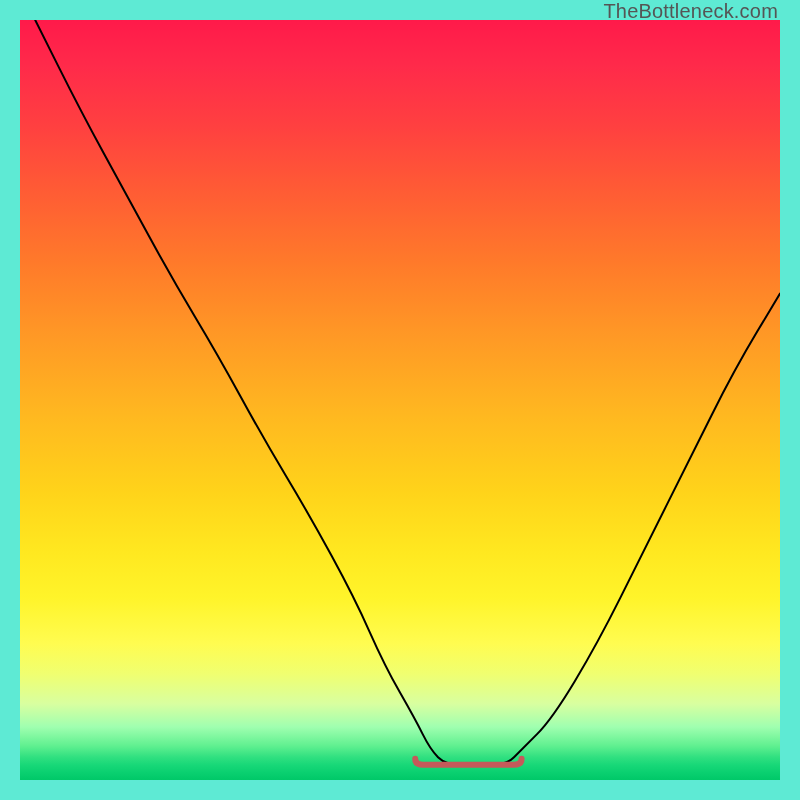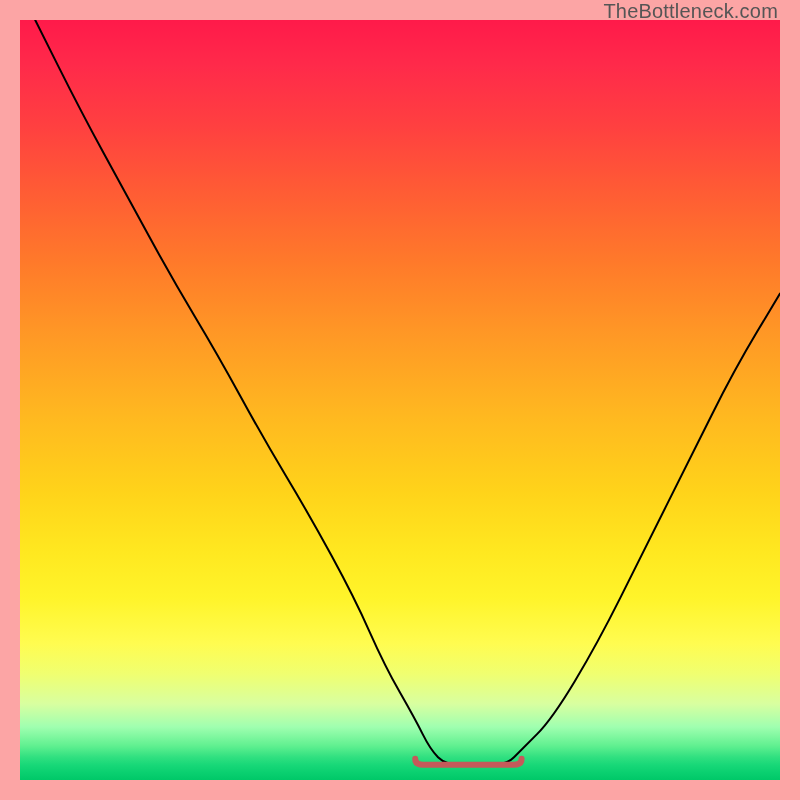--- a/index.html
+++ b/index.html
@@ -7,21 +7,21 @@
     width: 800px;
     height: 800px;
     overflow: hidden;
     position: relative;
     background: #000;
     font-family: Arial, sans-serif;
   }
   .frame {
     position: absolute;
     inset: 0;
-    background: #fca5a5;
+    background: #5eead4;
   }
   .plot-area {
     position: absolute;
     left: 20px;
     top: 20px;
     width: 760px;
     height: 760px;
     overflow: hidden;
   }
   .gradient-bg {

